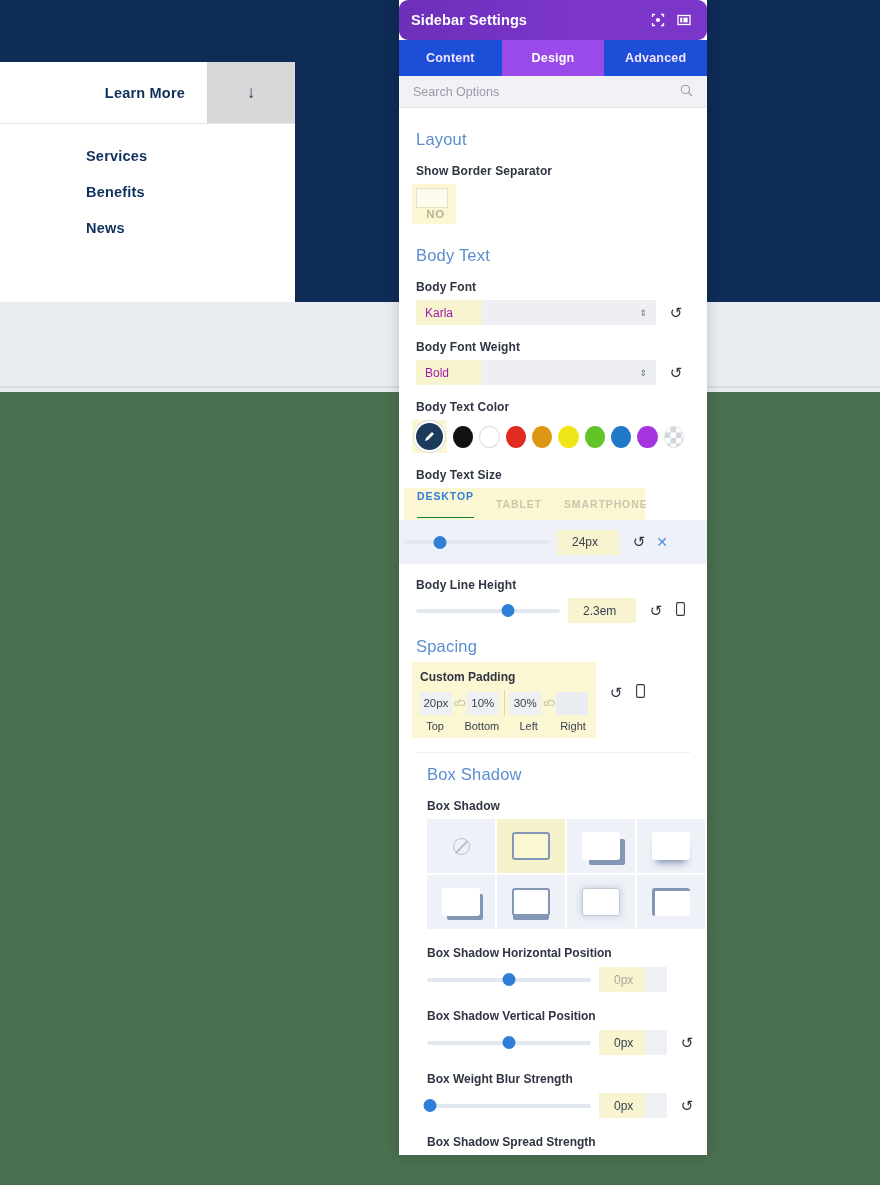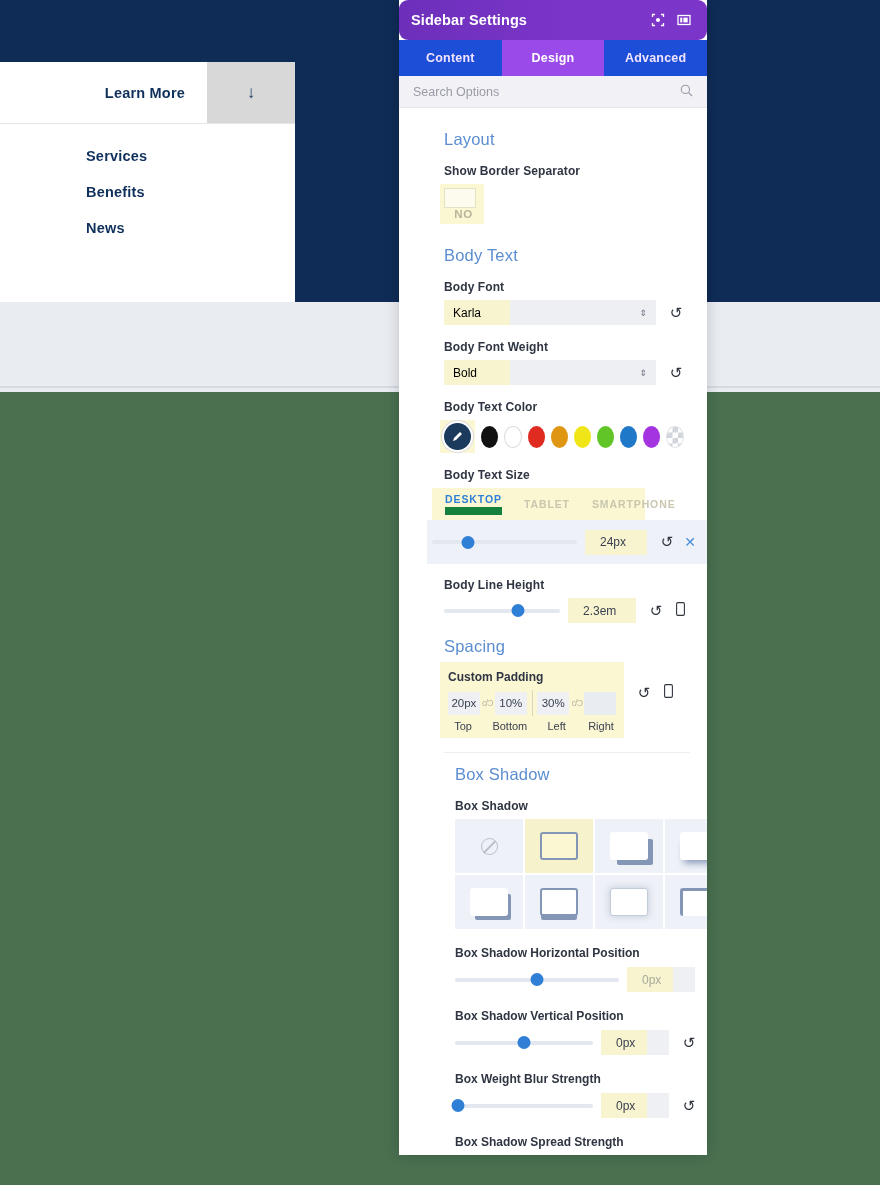--- a/index.html
+++ b/index.html
@@ -67,21 +67,21 @@
   .searchbar {
     height:32px; background:#f2f2f6; display:flex; align-items:center;
     padding:0 14px; border-bottom:1px solid #e6e6ec;
   }
   .searchbar input {
     flex:1; border:0; outline:0; background:transparent;
     font-size:12.5px; color:#8a8a99; font-family:inherit;
   }
   .searchbar input::placeholder { color:#9a9aa8; }
 
-  .panel-body { height:1051px; overflow:hidden; position:relative; background:#fff;margin-left:28px; }
+  .panel-body { height:1051px; overflow:hidden; position:relative; background:#fff; }
 
   .sec-title {
     color:#5b8dd0; font-size:16.5px; font-weight:normal;
     padding:22px 0 0 17px; letter-spacing:.2px;
   }
   .fld { padding:0 17px; }
   .lbl { font-size:12px; font-weight:bold; color:#2f3542; margin:15px 0 6px 0; letter-spacing:.1px; }
 
   
   .toggle-wrap { background:#fbf7d3; display:inline-block; padding:4px 8px 4px 4px; margin-left:-4px; }
@@ -89,21 +89,21 @@
   .toggle-box { width:32px; height:20px; background:#fcfbee; border:1px solid #e4e2c4; }
   .toggle-txt { font-size:11.5px; font-weight:bold; color:#b5b59a; margin-left:7px; letter-spacing:.6px; }
 
   
   .row { display:flex; align-items:center; }
   .select {
     position:relative; flex:1; height:25px; background:#edeff3;
     display:flex; align-items:center; overflow:hidden;
   }
   .select .hl { position:absolute; left:0; top:0; bottom:0; width:66px; background:#f8f4cf; }
-  .select .val { position:relative; font-size:12px; color:#000000; padding-left:9px; font-weight:normal; }
+  .select .val { position:relative; font-size:12px; color:#a21caf; padding-left:9px; font-weight:normal; }
   .select .caret { position:absolute; right:9px; top:50%; transform:translateY(-50%); font-size:9px; color:#6b7280; line-height:1; }
   .reset { width:28px; text-align:center; color:#31363f; font-size:15px; margin-left:6px; cursor:pointer; }
   .devico { width:20px; text-align:center; color:#31363f; font-size:13px; }
   .closex { width:18px; text-align:center; color:#4a8fd6; font-size:14px; }
 
   
   .swatches { display:flex; align-items:center; gap:0px; margin-top:4px; }
   .sw-sel-wrap { background:#fbf7d3; padding:3px 4px; margin-left:-4px; }
   .sw { width:22px; height:22px; border-radius:50%; margin-right:6px; display:inline-block; }
   .sw-sel { width:27px; height:27px; border-radius:50%; background:#1b3a5c; position:relative;
@@ -117,21 +117,21 @@
     background-size:11px 11px; background-position:0 0,5.5px 5.5px;
     border:1px solid #e2e4e9;
   }
 
   
   .resp-wrap { position:relative; margin-top:6px; }
   .resp-yellow { position:absolute; left:5px; right:62px; top:0; bottom:0; background:#fbf7d3; }
   .resp-blueband { position:absolute; left:0; right:0; top:32px; height:44px; background:#eef1f7; }
   .resp-tabs { position:relative; display:flex; height:32px; align-items:center; padding-left:18px; }
   .rtab { font-size:10.5px; font-weight:bold; letter-spacing:.9px; color:#c9c7ae; margin-right:22px; }
-  .rtab.active { color:#2f7fd6; border-bottom:8px solid #15803d; padding-bottom:2px; }
+  .rtab.active { color:#2f7fd6; border-bottom:1px solid #15803d; padding-bottom:15px; }
   .resp-slider-row { position:relative; display:flex; align-items:center; height:44px; padding:0 0 0 5px; }
 
   
   .srange { position:relative; flex:1; height:18px; display:flex; align-items:center; }
   .strack { width:100%; height:4px; border-radius:2px; background:#e3e7ef; }
   .sknob { position:absolute; width:13px; height:13px; border-radius:50%; background:#2f7fd6; transform:translateX(-50%); }
   .numbox {
     position:relative; width:62px; height:25px; background:#eef0f4;
     display:flex; align-items:center; overflow:hidden; margin-left:8px;
   }

